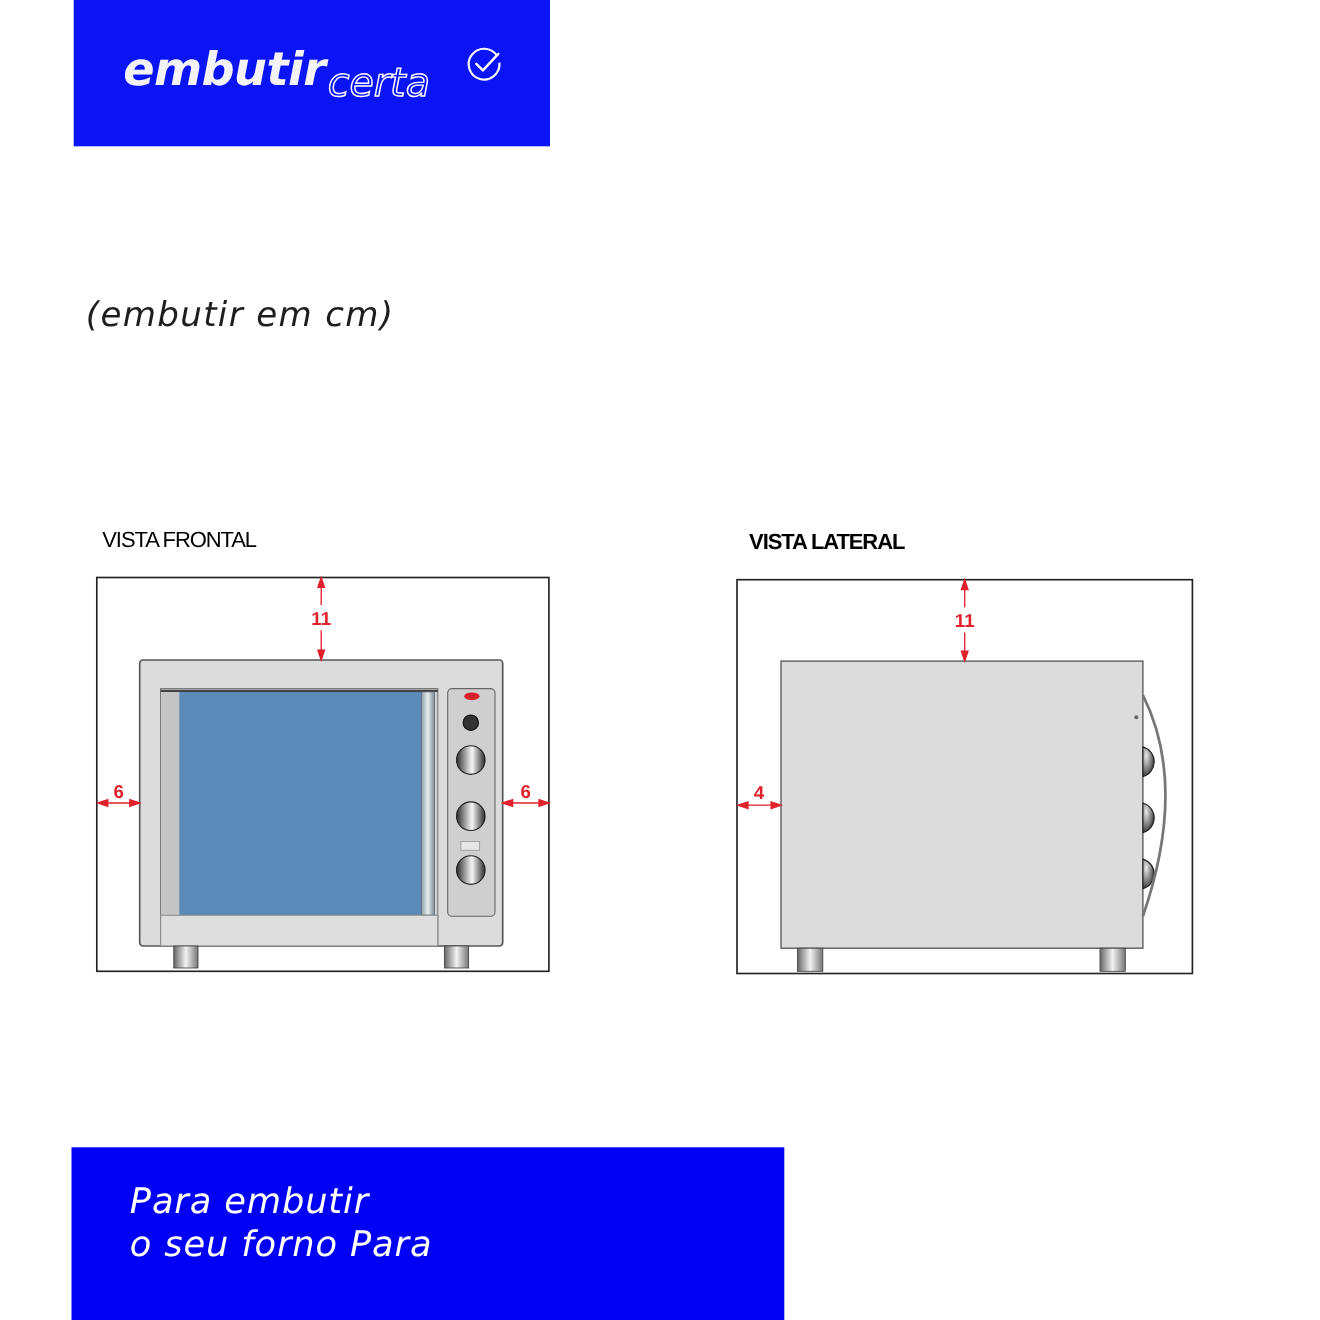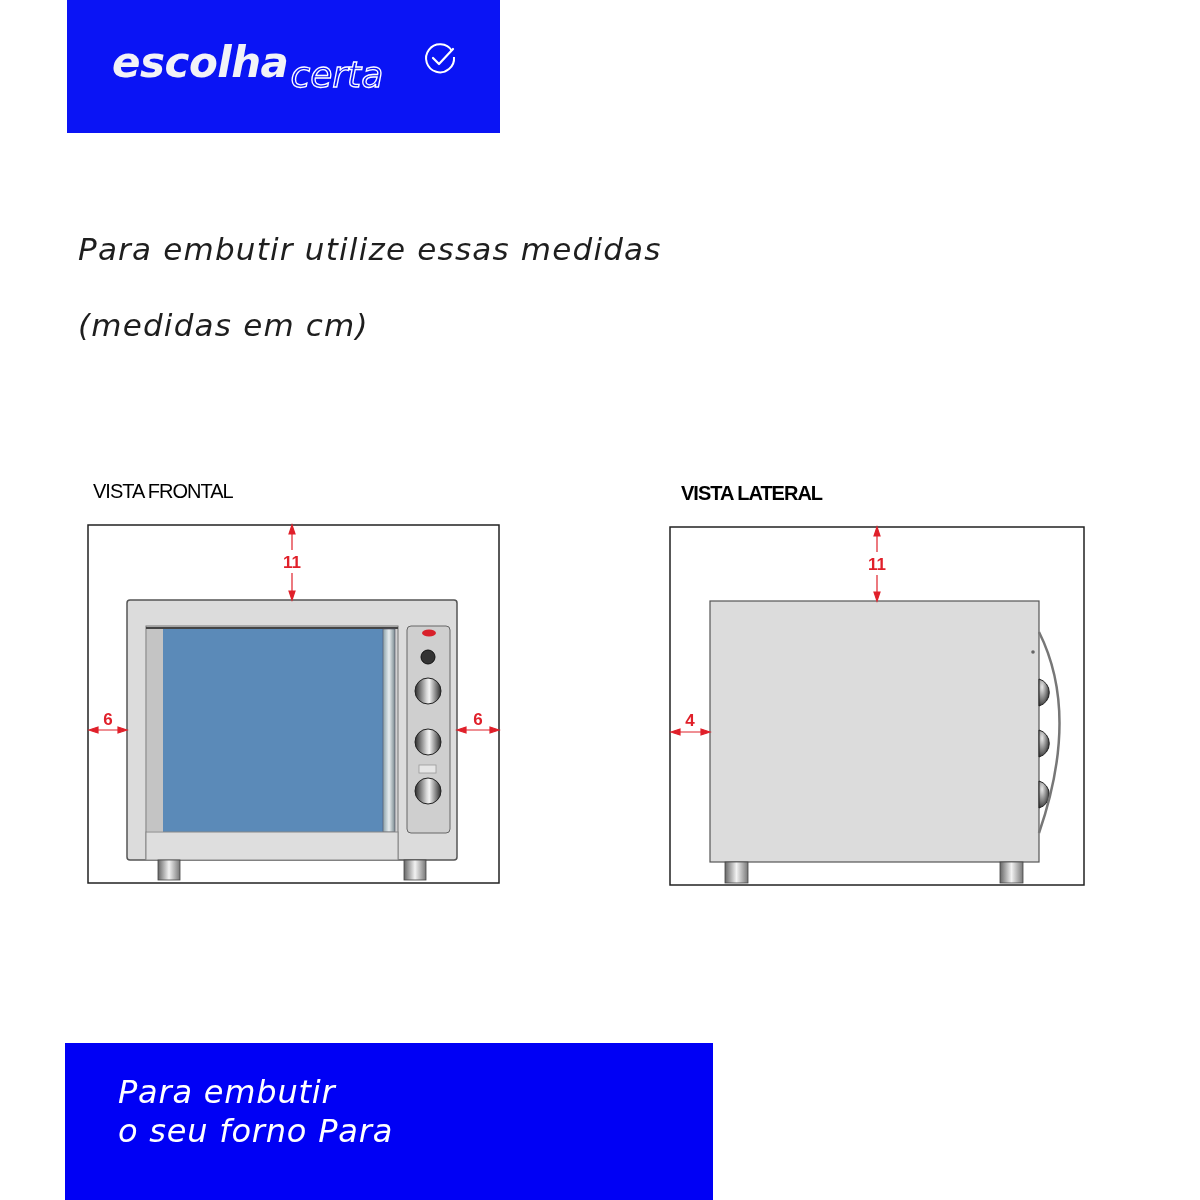--- a/index.html
+++ b/index.html
@@ -49,31 +49,30 @@
       font-family: "DejaVu Sans", sans-serif; font-style: italic;
       font-size: 32px; line-height: 39px; color: #ffffff; letter-spacing: 0.8px;
     }
     .banner-text p { margin: 0; }
   </style>
 </head>
 <body>
 
 <div class="logo-box">
   <div class="logo-text">
-    <span class="logo-bold">escolha</span><span class="logo-outline">certa</span>
+    <span class="logo-bold">embutir</span><span class="logo-outline">certa</span>
   </div>
   <svg class="logo-check" viewBox="0 0 34 34">
     <path d="M29 9 A14 14 0 1 0 31 15" fill="none" stroke="#ffffff" stroke-width="2"></path>
     <path d="M10 16 L16 22 L30 7" fill="none" stroke="#ffffff" stroke-width="2.2" stroke-linecap="round" stroke-linejoin="round"></path>
   </svg>
 </div>
 
 <div class="intro">
-  <p>Para embutir utilize essas medidas</p>
-  <p class="units">(medidas em cm)</p>
+  <p class="units">(embutir em cm)</p>
 </div>
 
 <div class="view-title" style="left:93px; top:480px;">VISTA FRONTAL</div>
 <svg class="diagram" style="left:86px; top:522px;" width="416" height="364" viewBox="0 0 416 364">
   <defs>
     <linearGradient id="knobG" x1="0" y1="0" x2="1" y2="0">
       <stop offset="0" stop-color="#2a2a2a"></stop>
         <stop offset="0.45" stop-color="#d8d8d8"></stop>
         <stop offset="0.55" stop-color="#f4f4f4"></stop>
         <stop offset="1" stop-color="#2a2a2a"></stop>

